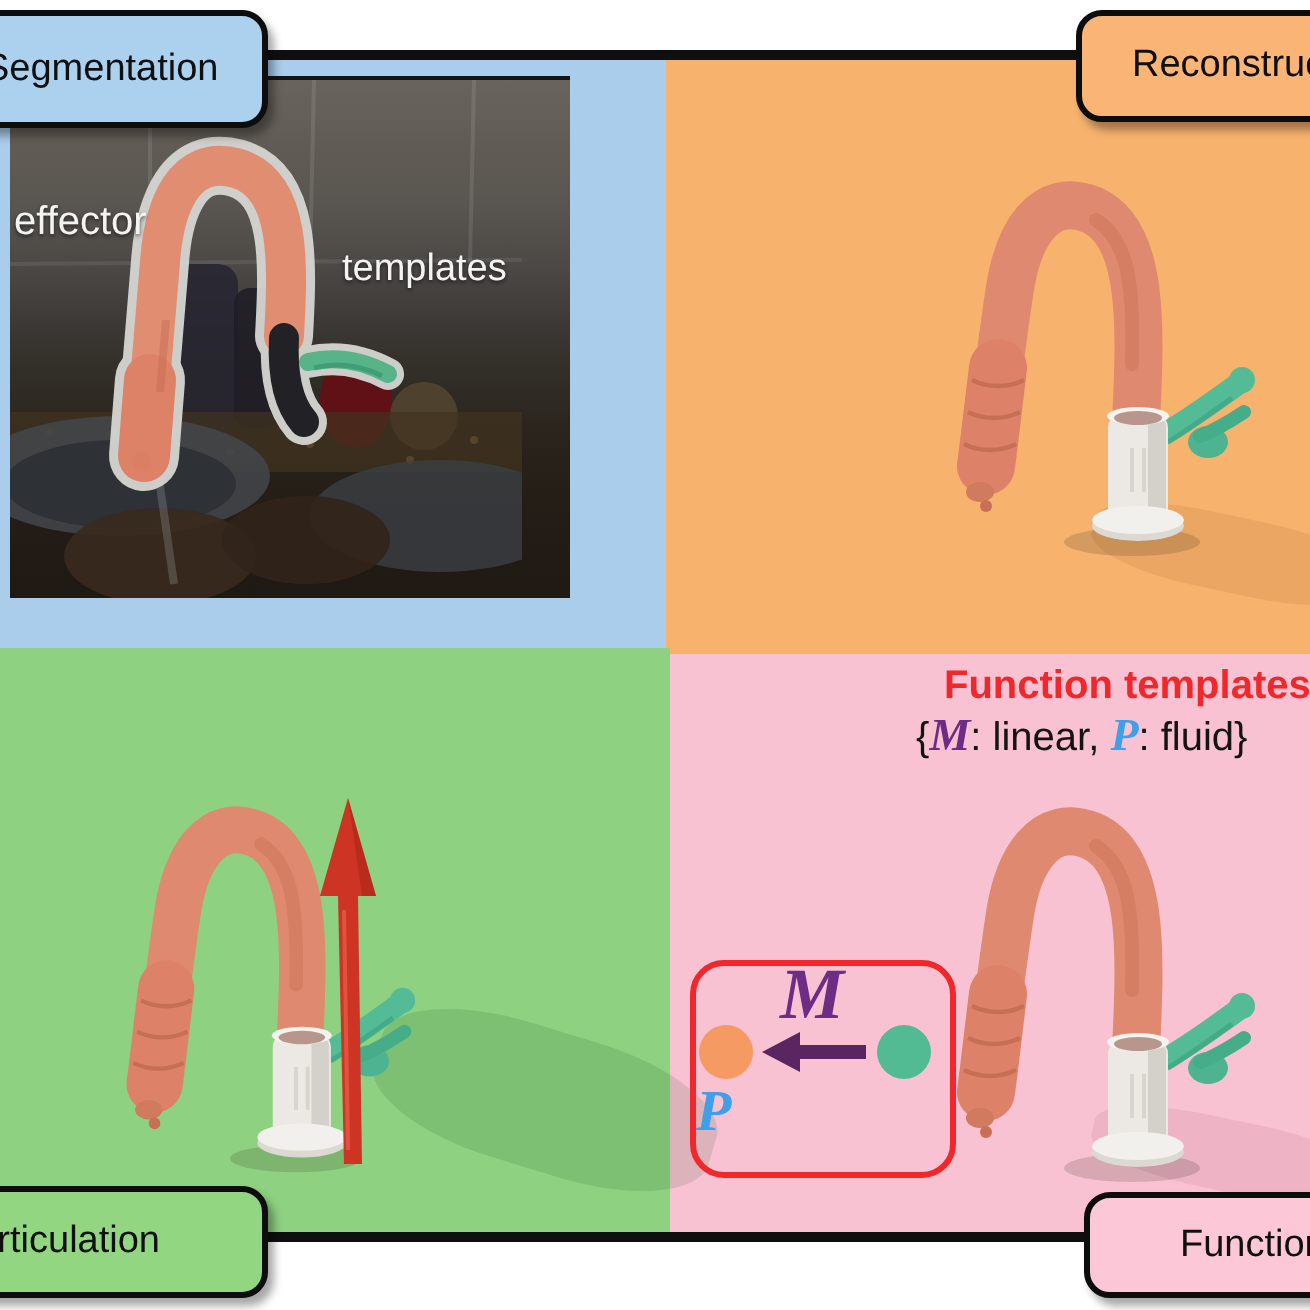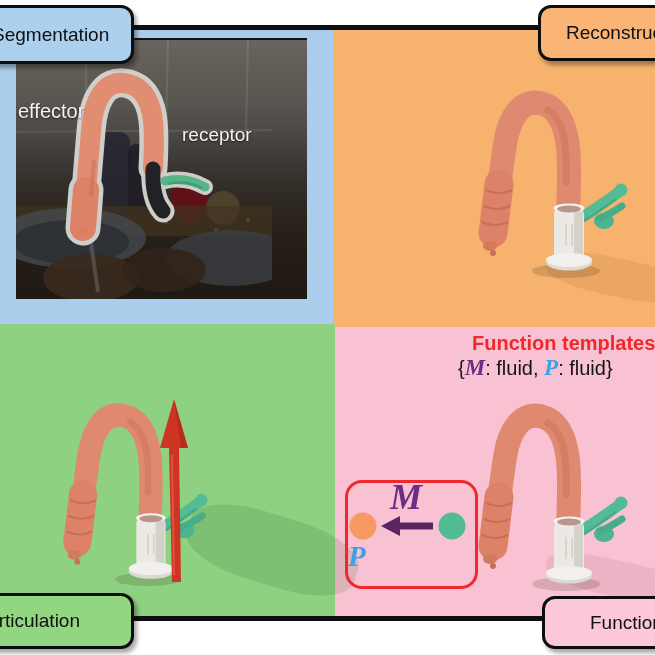--- a/index.html
+++ b/index.html
@@ -17,24 +17,23 @@
   .hline{position:absolute;left:0;width:655px;height:5px;background:#0f0f0f;z-index:4;}
   #line-top{top:25px;}
   #line-bottom{top:616px;}
   
   .wedge{position:absolute;z-index:2;border-radius:40%;}
   #wedge-rec{left:545px;top:258px;width:140px;height:38px;background:rgba(140,70,15,0.10);transform:rotate(12deg);}
   #wedge-fun{left:545px;top:560px;width:140px;height:36px;background:rgba(150,45,85,0.10);transform:rotate(12deg);}
   #wedge-art{left:185px;top:515px;width:175px;height:70px;background:rgba(15,75,20,0.12);transform:rotate(17deg);}
   
   #photo{
-    position:absolute;left:16px;top:38px;width:280px;height:259px;z-index:3;
+    position:absolute;left:5px;top:38px;width:280px;height:259px;z-index:3;
     border-top:2px solid #141414;
     background:linear-gradient(180deg,#6a645e 0%,#615b55 13%,#585550 25%,#4b4845 36%,#3d3a37 46%,#33302a 55%,#2b251d 67%,#251e17 80%,#1f1913 100%);
-    padding-left:11px;
   }
   #photo svg{position:absolute;left:0;top:0;}
   .photo-label{
     position:absolute;color:#f3f3f1;font-size:20px;z-index:5;
     text-shadow:0 1px 2px rgba(0,0,0,0.6);white-space:nowrap;
   }
   #effector-label{left:2px;top:60px;}
   #receptor-label{left:166px;top:84px;font-size:19px;}
   
   #center-circle{
@@ -149,21 +148,21 @@
       <path d="M 70,150 C 69,163 68,175 67,188" fill="none" stroke="#dd8266" stroke-width="26" stroke-linecap="round"></path>
       <path d="M 78,120 C 77,132 76,144 75,156" fill="none" stroke="#c56d52" stroke-width="4" opacity="0.5"></path>
       <circle cx="66" cy="191" r="5" fill="#d98063"></circle>
 
       <path d="M 137,129 C 136,149 140,163 147,171" fill="none" stroke="#222226" stroke-width="15" stroke-linecap="round"></path>
 
       <path d="M 149,141 C 162,138 176,140 189,147" fill="none" stroke="#57b489" stroke-width="9" stroke-linecap="round"></path>
       <path d="M 152,144 C 164,141 176,143 186,148" fill="none" stroke="#2f8f67" stroke-width="2.5" opacity="0.6"></path>
     </svg>
     <div class="photo-label" id="effector-label">effector</div>
-    <div class="photo-label" id="receptor-label">receptor</div>
+    <div class="photo-label" id="receptor-label">templates</div>
   </div>
 
   <svg width="0" height="0" style="position:absolute" aria-hidden="true">
     <defs>
       <g id="faucet-shape">
         <ellipse cx="96" cy="199" rx="34" ry="7" fill="rgba(40,30,15,0.16)"></ellipse>
         <path d="M 98,140 C 100,95 103,45 76,33 C 52,23 39,46 35,72 C 31,98 27,132 23,160" fill="none" stroke="#df8a70" stroke-width="24" stroke-linecap="round"></path>
         <path d="M 29,112 C 27,128 25,146 23,161" fill="none" stroke="#dd8268" stroke-width="29" stroke-linecap="round"></path>
         <path d="M 16,118 C 24,122 34,122 42,118" fill="none" stroke="#c06a50" stroke-width="2.2" opacity="0.8"></path>
         <path d="M 14,134 C 22,138 32,138 40,134" fill="none" stroke="#c06a50" stroke-width="2.2" opacity="0.8"></path>
@@ -200,21 +199,21 @@
   </svg>
 
   <svg id="axis-arrow" width="40" height="192" viewBox="0 0 40 192">
     <path d="M 19,4 L 33,53 L 24,53 L 26,187 L 17,187 L 14,53 L 5,53 Z" fill="#ce3424"></path>
     <path d="M 19,4 L 33,53 L 26,53 Z" fill="#a82517" opacity="0.55"></path>
     <path d="M 17,60 L 19,180" stroke="#e8604b" stroke-width="2" fill="none" opacity="0.7"></path>
   </svg>
 
 
   <div id="template-heading">Function templates</div>
-  <div id="template-line"><span>{</span><span class="script-sym sym-m">M</span><span>: fluid, </span><span class="script-sym sym-p">P</span><span>: fluid}</span></div>
+  <div id="template-line"><span>{</span><span class="script-sym sym-m">M</span><span>: linear, </span><span class="script-sym sym-p">P</span><span>: fluid}</span></div>
 
   <div id="mapping-box"></div>
   <svg id="mapping-svg" width="150" height="115" viewBox="0 0 150 115">
     <circle cx="23" cy="51" r="13.5" fill="#f59a62"></circle>
     <circle cx="112" cy="51" r="13.5" fill="#52bb94"></circle>
     <g>
       <rect x="57" y="47.5" width="36" height="7" fill="#5a2560"></rect>
       <path d="M 41,51 L 60,41 L 60,61 Z" fill="#5a2560"></path>
     </g>
   </svg>

